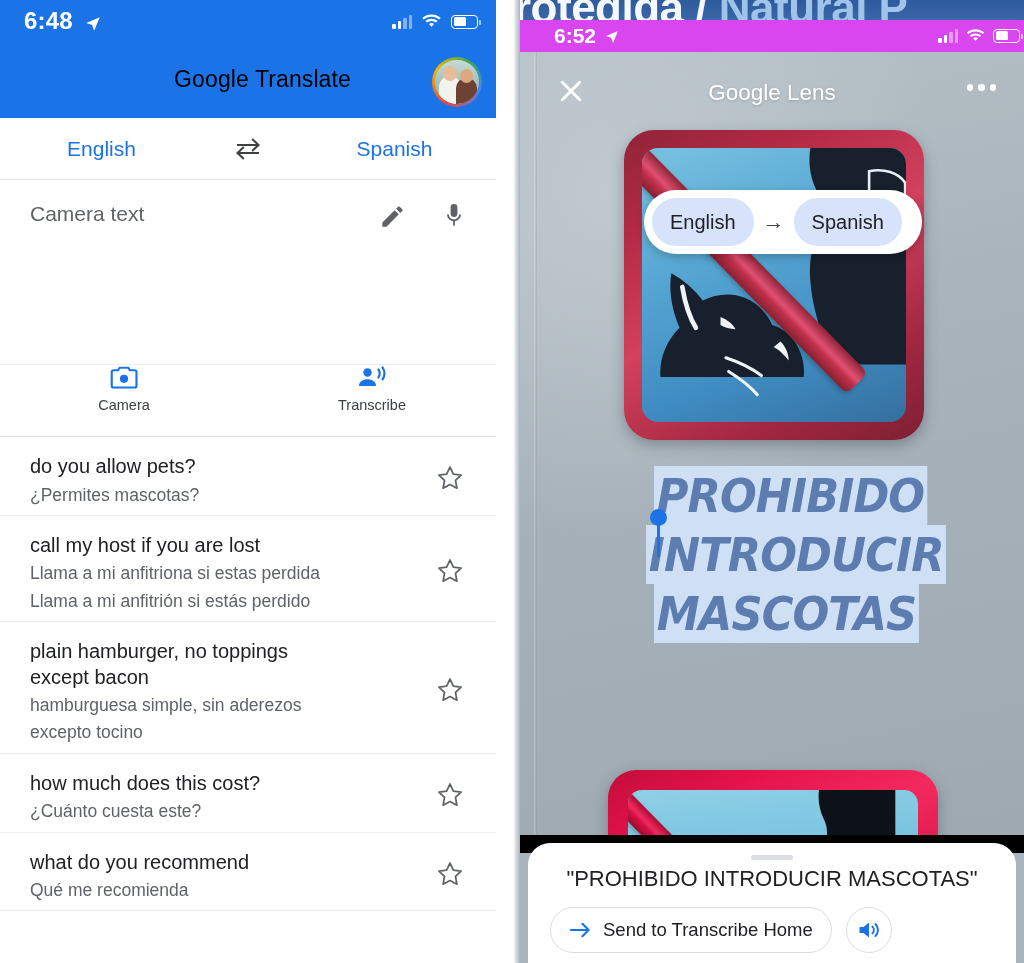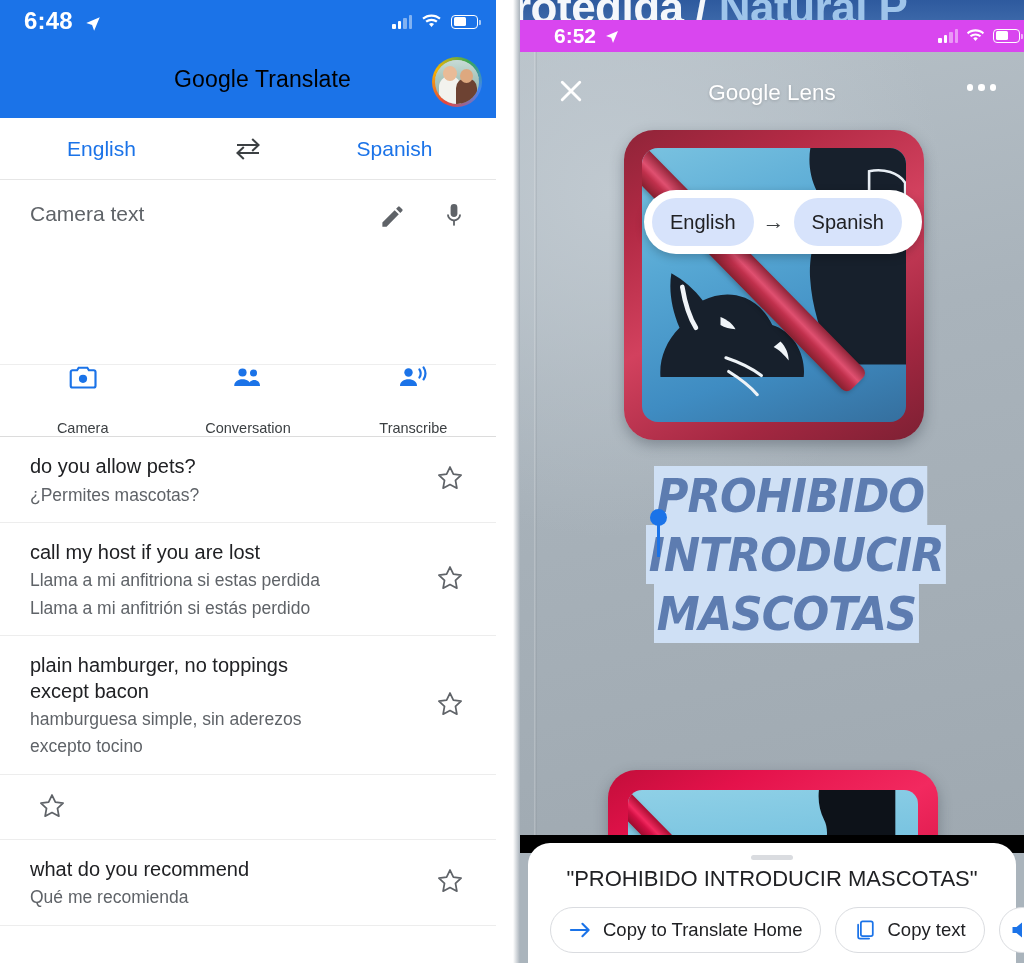--- a/index.html
+++ b/index.html
@@ -57,26 +57,26 @@
 
   .gt-input { height:185px; position:relative; border-bottom:1px solid #eee; }
   .gt-placeholder { position:absolute; left:30px; top:22px; color:#5f6368;
                     font-size:21px; }
   .gt-inp-icons { position:absolute; right:30px; top:22px; display:flex;
                   gap:36px; align-items:center; }
 
   .gt-tabs { height:72px; display:flex; border-bottom:1px solid #dcdcdc;
              background:#fff; }
   .gt-tab { flex:1; display:flex; flex-direction:column; align-items:center;
-            justify-content:space-between; gap:7px; }
+            justify-content:flex-start; gap:7px; }
   .gt-tab span.lbl { font-size:14.5px; color:#3c4043; }
 
   .gt-list { background:#fff; }
   .phrase { position:relative; display:flex; align-items:center;
-            border-bottom:1px solid #ededed; padding:17px 24px 15px 30px; }
+            border-bottom:1px solid #ededed; padding:17px 24px 8px 30px; }
   .phrase .texts { flex:1; }
   .p-src { font-size:20px; color:#202124; line-height:1.28; }
   .p-tr  { font-size:17.5px; color:#5f6368; line-height:1.33; margin-top:4px; }
   .star { flex:0 0 44px; text-align:center; }
 
   
   #gap { position:absolute; left:496px; top:0; width:24px; height:963px;
          background:#fff; }
   #gap .shade { position:absolute; right:0; top:0; width:7px; height:963px;
                 background:linear-gradient(90deg,rgba(150,160,170,0),rgba(140,152,163,.75)); }
@@ -250,29 +250,20 @@
     <div class="gt-tabs">
       <div class="gt-tab">
         <svg width="28" height="25" viewBox="0 0 24 22">
           <path d="M2.8 4.6h4l1.4-2.2h7.6l1.4 2.2h4.2a1.6 1.6 0 0 1 1.6 1.6v12a1.6 1.6 0 0 1-1.6 1.6H2.8a1.6 1.6 0 0 1-1.6-1.6v-12A1.6 1.6 0 0 1 2.8 4.6z" fill="none" stroke="#1b73e8" stroke-width="1.9"></path>
           <circle cx="12" cy="12.2" r="3.6" fill="#1b73e8"></circle>
         </svg>
         <span class="lbl">Camera</span>
       </div>
       <div class="gt-tab">
         <svg width="30" height="25" viewBox="0 0 30 22">
-          <circle cx="9.5" cy="6" r="4.1" fill="#1b73e8"></circle>
-          <circle cx="20.5" cy="6.6" r="3.5" fill="#1b73e8"></circle>
-          <path d="M1.2 19.4c0-4.2 3.7-6.6 8.3-6.6s8.3 2.4 8.3 6.6z" fill="#1b73e8"></path>
-          <path d="M15.5 19.4c0-3.7 2.6-6 5.8-6s5.7 2.3 5.7 6z" fill="#1b73e8"></path>
-        </svg>
-        <span class="lbl">Conversation</span>
-      </div>
-      <div class="gt-tab">
-        <svg width="30" height="25" viewBox="0 0 30 22">
           <circle cx="10.5" cy="6" r="4.2" fill="#1b73e8"></circle>
           <path d="M2 19.4c0-4.2 3.8-6.6 8.5-6.6s8.5 2.4 8.5 6.6z" fill="#1b73e8"></path>
           <path d="M21.4 2.8a7.5 7.5 0 0 1 0 8.2" stroke="#1b73e8" stroke-width="2.2" fill="none" stroke-linecap="round"></path>
           <path d="M25.6 1a11 11 0 0 1 0 11.8" stroke="#1b73e8" stroke-width="2.2" fill="none" stroke-linecap="round"></path>
         </svg>
         <span class="lbl">Transcribe</span>
       </div>
     </div>
 
     <div class="gt-list">
@@ -309,20 +300,24 @@
           <div class="p-tr">excepto tocino</div>
         </div>
         <div class="star">
           <svg width="28" height="28" viewBox="0 0 24 24">
               <path d="M12 2.6l2.9 6 6.6.9-4.8 4.6 1.2 6.6L12 17.6 6.1 20.7l1.2-6.6L2.5 9.5l6.6-.9z" fill="none" stroke="#5f6368" stroke-width="1.5" stroke-linejoin="round"></path>
             </svg>
         </div>
       </div>
 
       <div class="phrase">
+        <div class="texts">
+          <div class="p-src">how much does this cost?</div>
+          <div class="p-tr">¿Cuánto cuesta este?</div>
+        </div>
         <div class="star">
           <svg width="28" height="28" viewBox="0 0 24 24">
               <path d="M12 2.6l2.9 6 6.6.9-4.8 4.6 1.2 6.6L12 17.6 6.1 20.7l1.2-6.6L2.5 9.5l6.6-.9z" fill="none" stroke="#5f6368" stroke-width="1.5" stroke-linejoin="round"></path>
             </svg>
         </div>
       </div>
 
       <div class="phrase">
         <div class="texts">
           <div class="p-src">what do you recommend</div>
@@ -435,28 +430,21 @@
     <div class="lens-bottomgap"></div>
 
     <div class="sheet">
       <div class="grab"></div>
       <div class="ocrtext">"PROHIBIDO INTRODUCIR MASCOTAS"</div>
       <div class="actions">
         <div class="chip">
           <svg width="23" height="20" viewBox="0 0 24 20">
             <path d="M2 10h18M14 3.5 20.5 10 14 16.5" stroke="#1b73e8" stroke-width="2.2" fill="none" stroke-linecap="round" stroke-linejoin="round"></path>
           </svg>
-          <span>Copy to Translate Home</span>
-        </div>
-        <div class="chip">
-          <svg width="22" height="22" viewBox="0 0 24 24">
-            <rect x="7.5" y="2.6" width="13" height="16" rx="2" fill="none" stroke="#1b73e8" stroke-width="1.9"></rect>
-            <path d="M4.5 6.2v13.2a2 2 0 0 0 2 2h10" fill="none" stroke="#1b73e8" stroke-width="1.9" stroke-linecap="round"></path>
-          </svg>
-          <span>Copy text</span>
+          <span>Send to Transcribe Home</span>
         </div>
         <div class="chip round">
           <svg width="25" height="22" viewBox="0 0 24 22">
             <path d="M3 8h4l5.5-4.6v15.2L7 14H3z" fill="#1b73e8"></path>
             <path d="M16 7.6a5 5 0 0 1 0 6.8M19 5a8.6 8.6 0 0 1 0 12" stroke="#1b73e8" stroke-width="2" fill="none" stroke-linecap="round"></path>
           </svg>
         </div>
       </div>
     </div>
 

